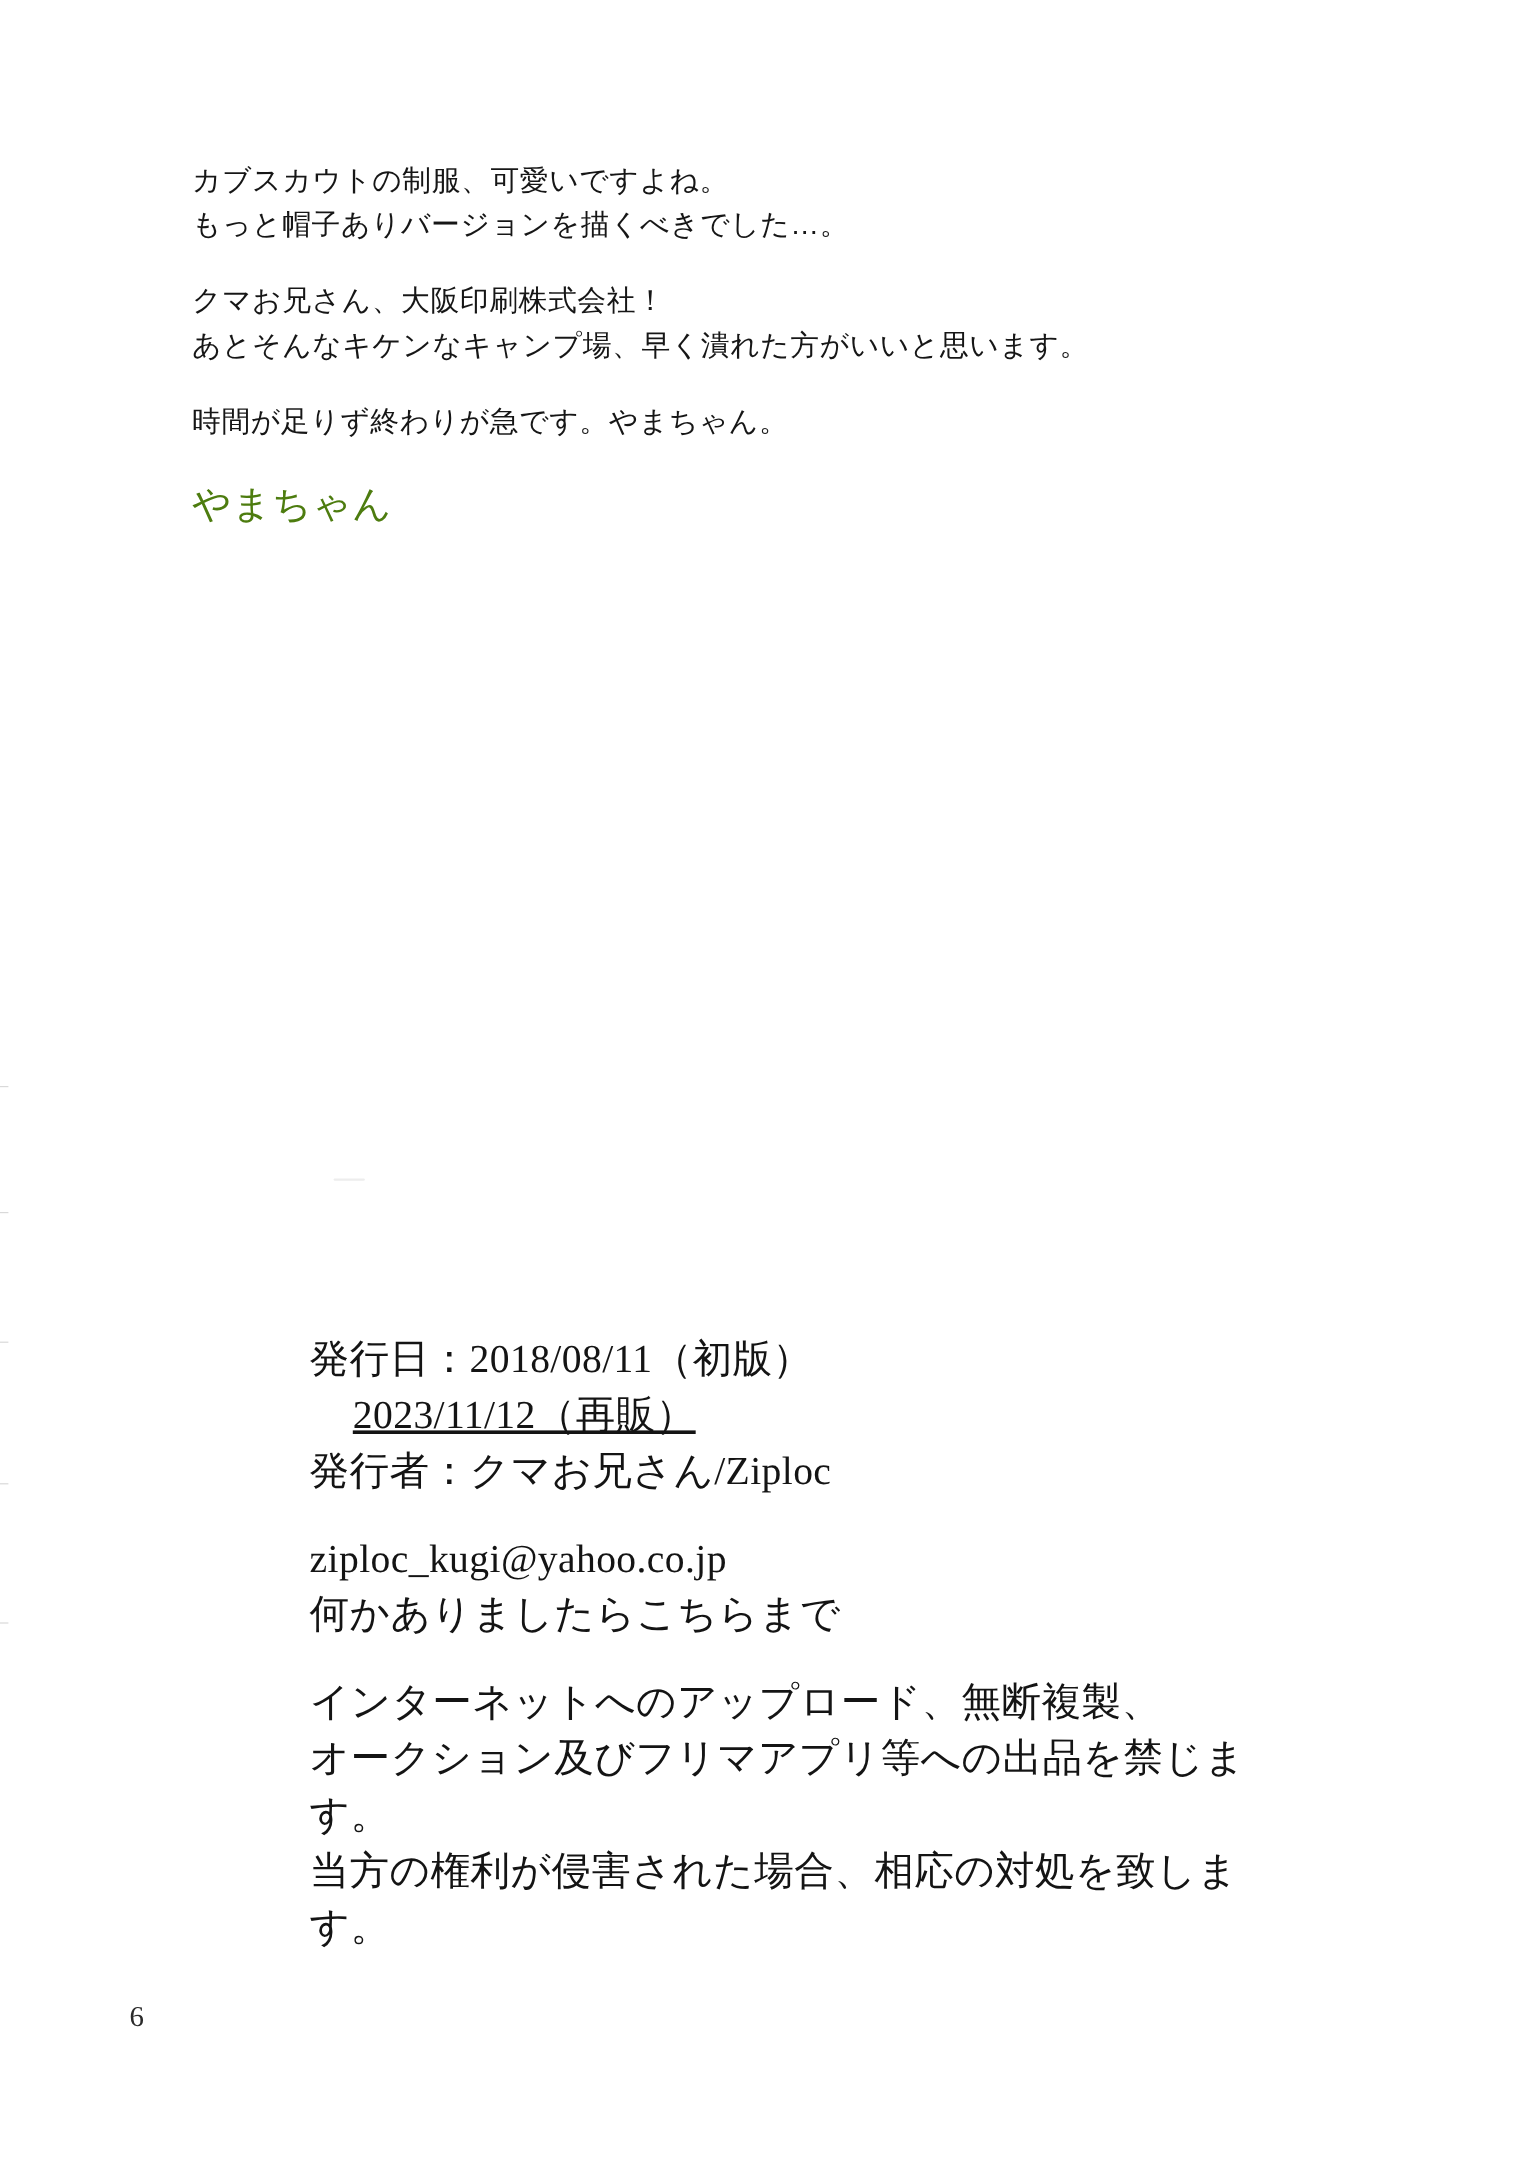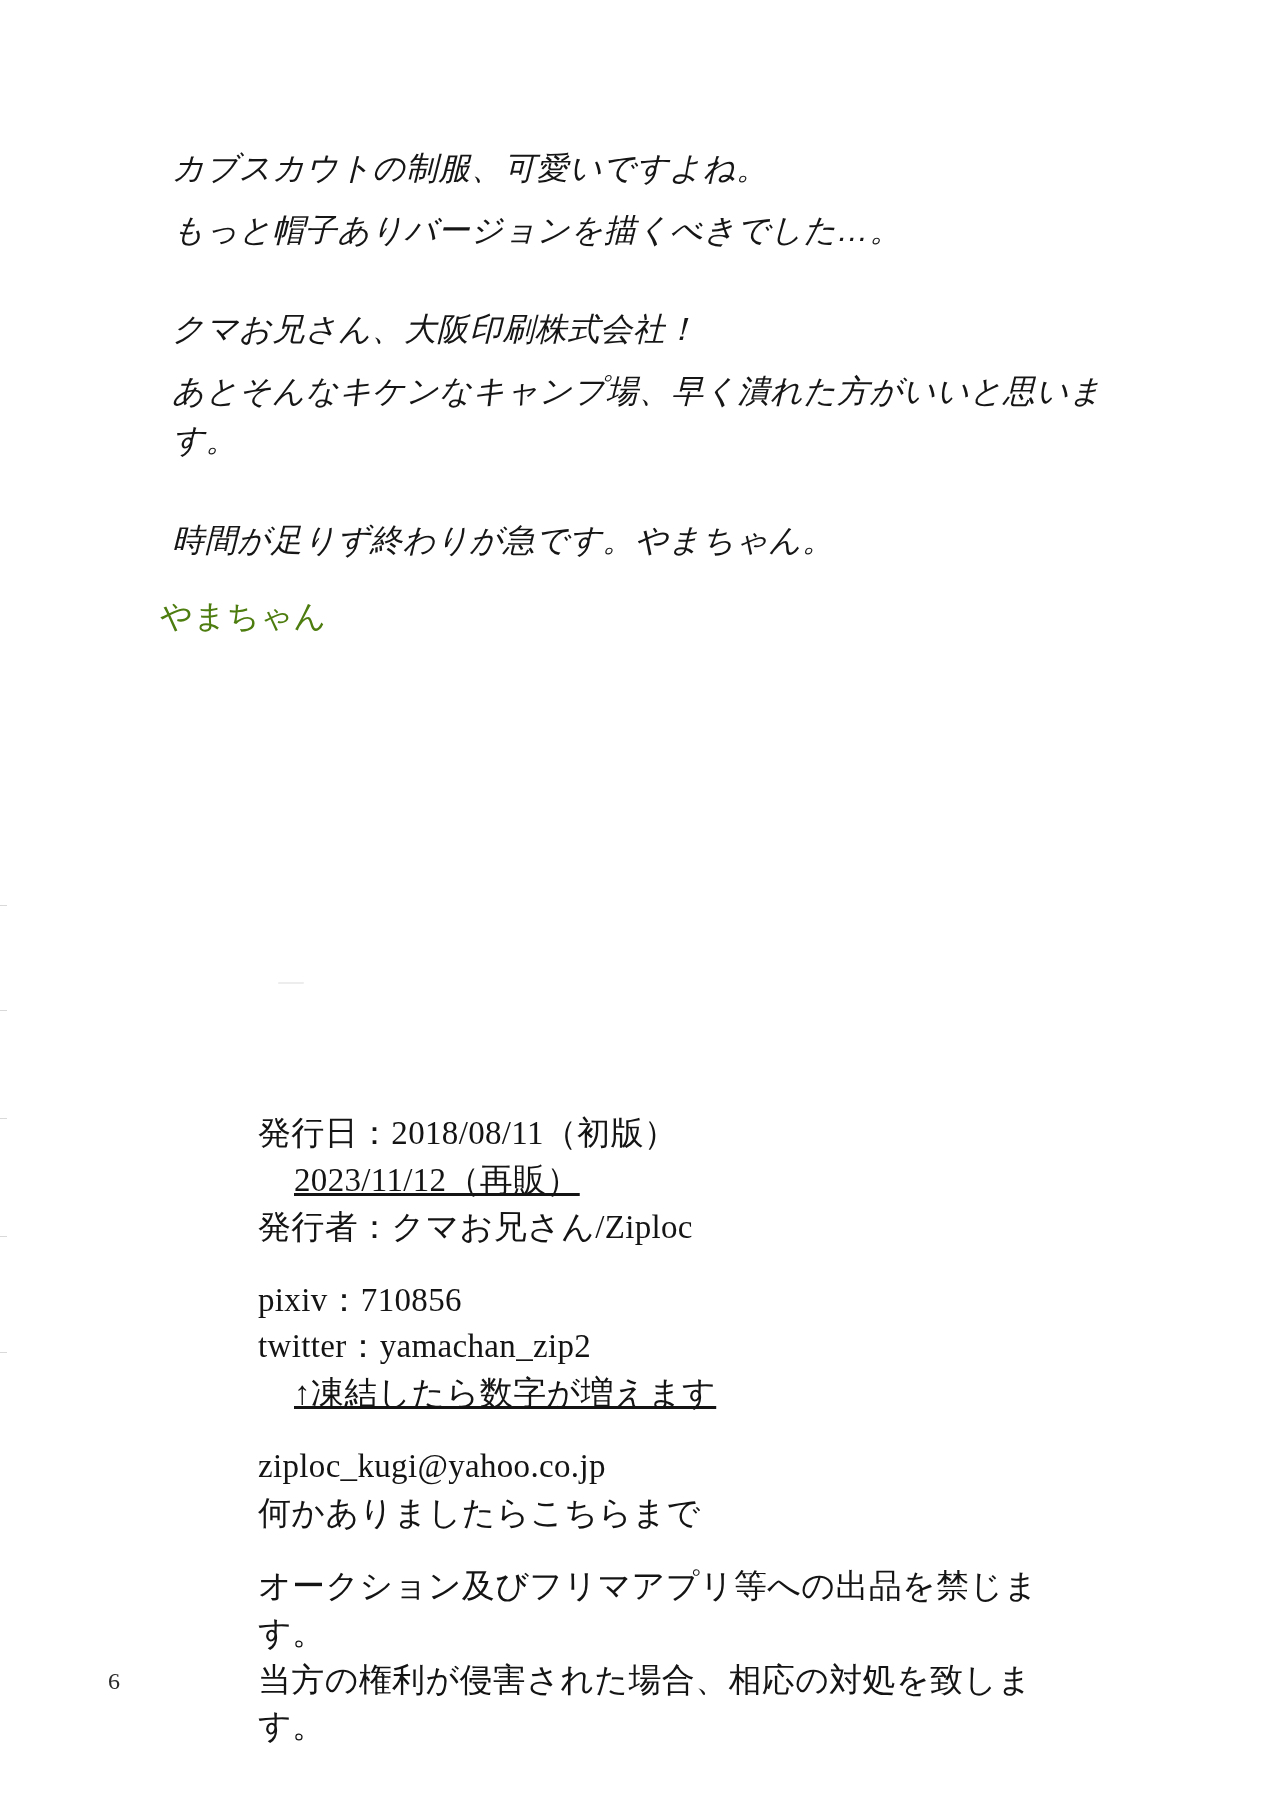--- a/index.html
+++ b/index.html
@@ -18,27 +18,26 @@
   }
 
   
   .afterword {
     position: absolute;
     left: 160px;
     top: 132px;
     width: 1000px;
   }
   .afterword p {
-    margin: 12px;
-    font-size: 32px;
+    margin: 0;
+    font-size: 24px;
     line-height: 1.55;
     letter-spacing: 0.02em;
     color: #161616;
     white-space: pre-wrap;
-    font-style: italic;
   }
   .afterword .gap {
     height: 26px;
   }
   .sig {
     margin-top: 26px;
     font-size: 32px;
     line-height: 1.55;
     letter-spacing: 0.02em;
     color: #4d7c0f;
@@ -120,32 +119,28 @@
   </div>
 
   <div class="colophon">
 
     <div class="blk">
       <div class="line">発行日：2018/08/11（初版）</div>
       <div class="line indent">2023/11/12（再販）</div>
       <div class="line">発行者：クマお兄さん/Ziploc</div>
     </div>
 
-    <div class="blk">
-      <div class="line">pixiv：710856</div>
-      <div class="line">twitter：yamachan_zip2</div>
-      <div class="line indent">↑凍結したら数字が増えます</div>
-    </div>
 
     <div class="blk">
       <div class="line">ziploc_kugi@yahoo.co.jp</div>
       <div class="line">何かありましたらこちらまで</div>
     </div>
 
     <div class="blk">
+      <div class="line">インターネットへのアップロード、無断複製、</div>
       <div class="line">オークション及びフリマアプリ等への出品を禁じます。</div>
       <div class="line">当方の権利が侵害された場合、相応の対処を致します。</div>
     </div>
 
   </div>
 
   <div class="page-number">6</div>
 
 </div>
 

